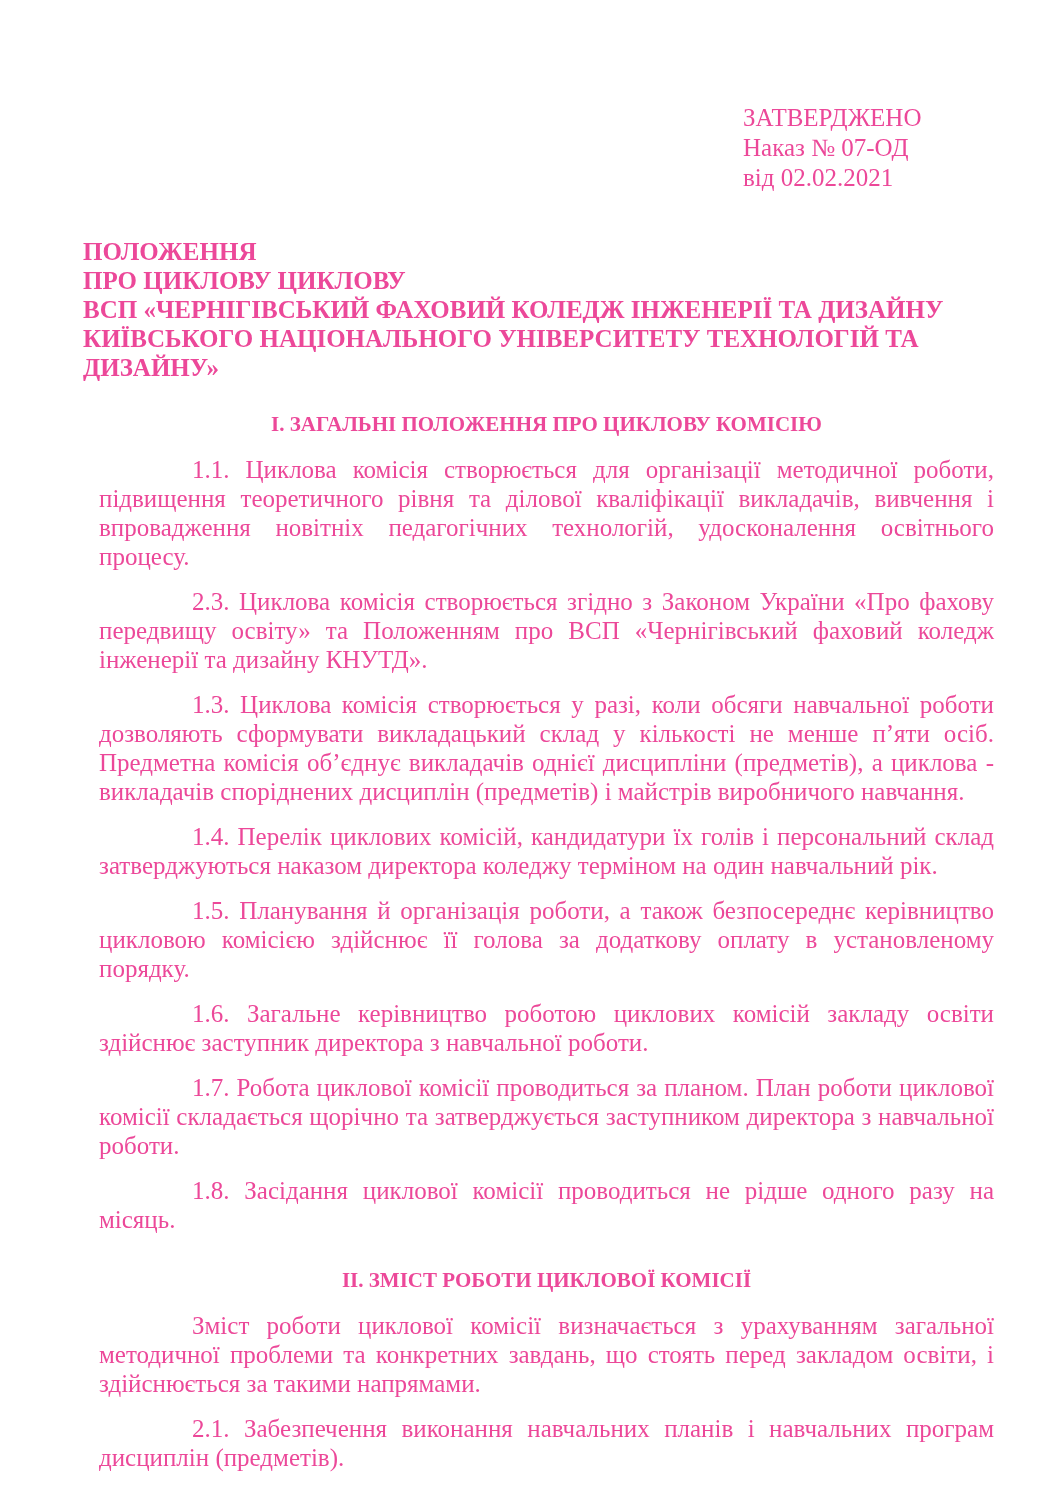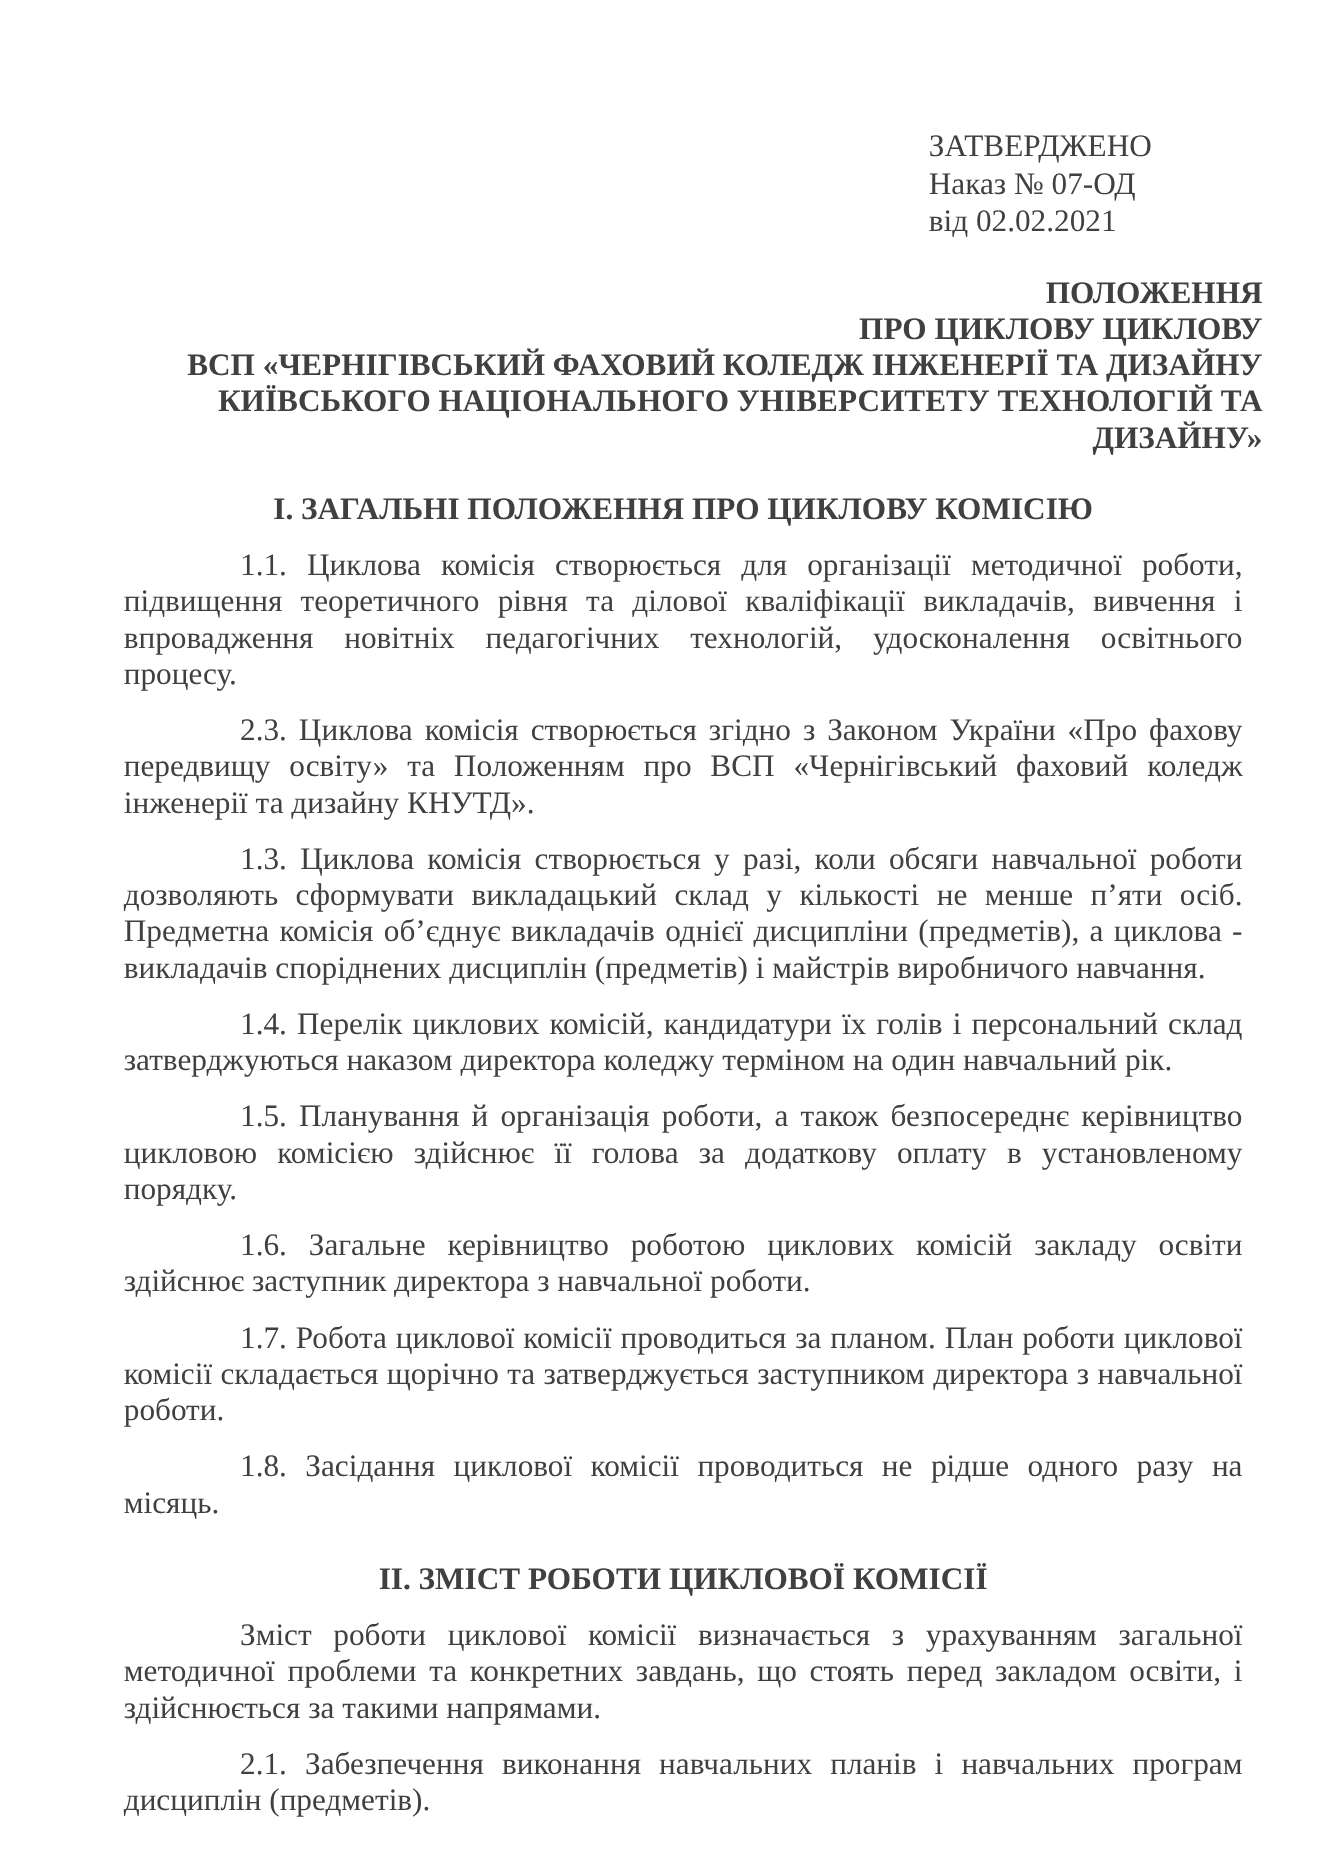--- a/index.html
+++ b/index.html
@@ -10,40 +10,40 @@
   .page {
     position: relative;
     width: 1058px;
     height: 1497px;
     background: #ffffff;
     box-sizing: border-box;
     padding: 103px 48px 0 83px;
     font-family: "Liberation Serif", "DejaVu Serif", serif;
     font-size: 25px;
     line-height: 29px;
-    color: #404040;
+    color: #ec4899;
     overflow: hidden;
     -webkit-font-smoothing: antialiased;
   }
   .approval {
     margin-left: 660px;
     line-height: 30px;
     text-align: left;
   }
   .doc-title {
-    margin-top: 27px;
-    text-align: right;
+    margin-top: 44px;
+    text-align: left;
     font-weight: bold;
     line-height: 29px;
   }
   .section-heading {
     margin: 28px 0 0 0;
     text-align: center;
     font-weight: bold;
-    font-size: 25px;
+    font-size: 21px;
     line-height: 29px;
   }
   .section-heading.second {
     margin-top: 32px;
   }
   .para {
     margin: 16px;
     text-align: justify;
     text-align-last: left;
     text-indent: 93px;

